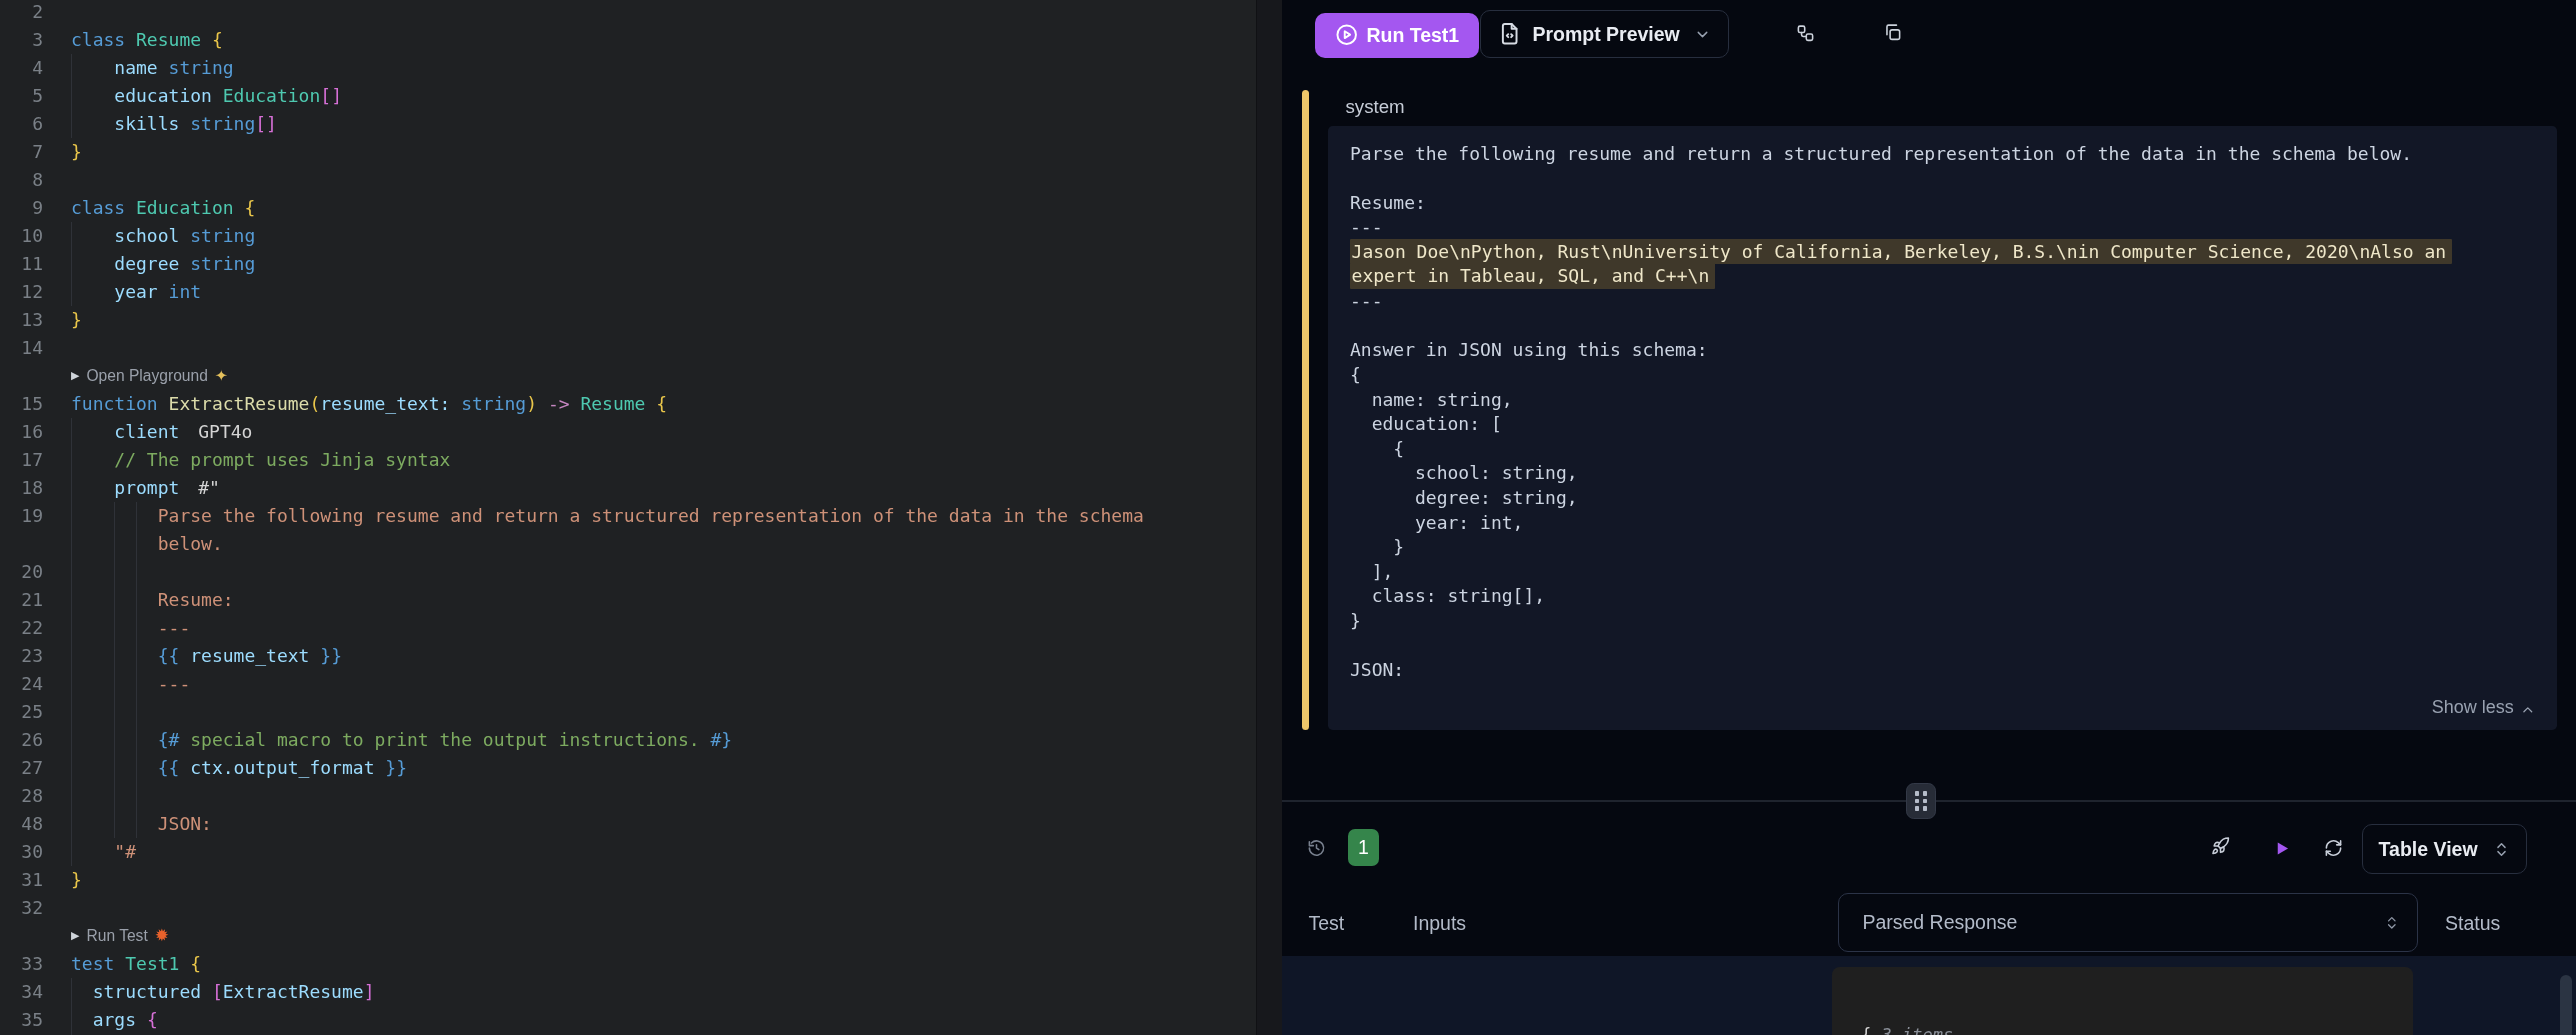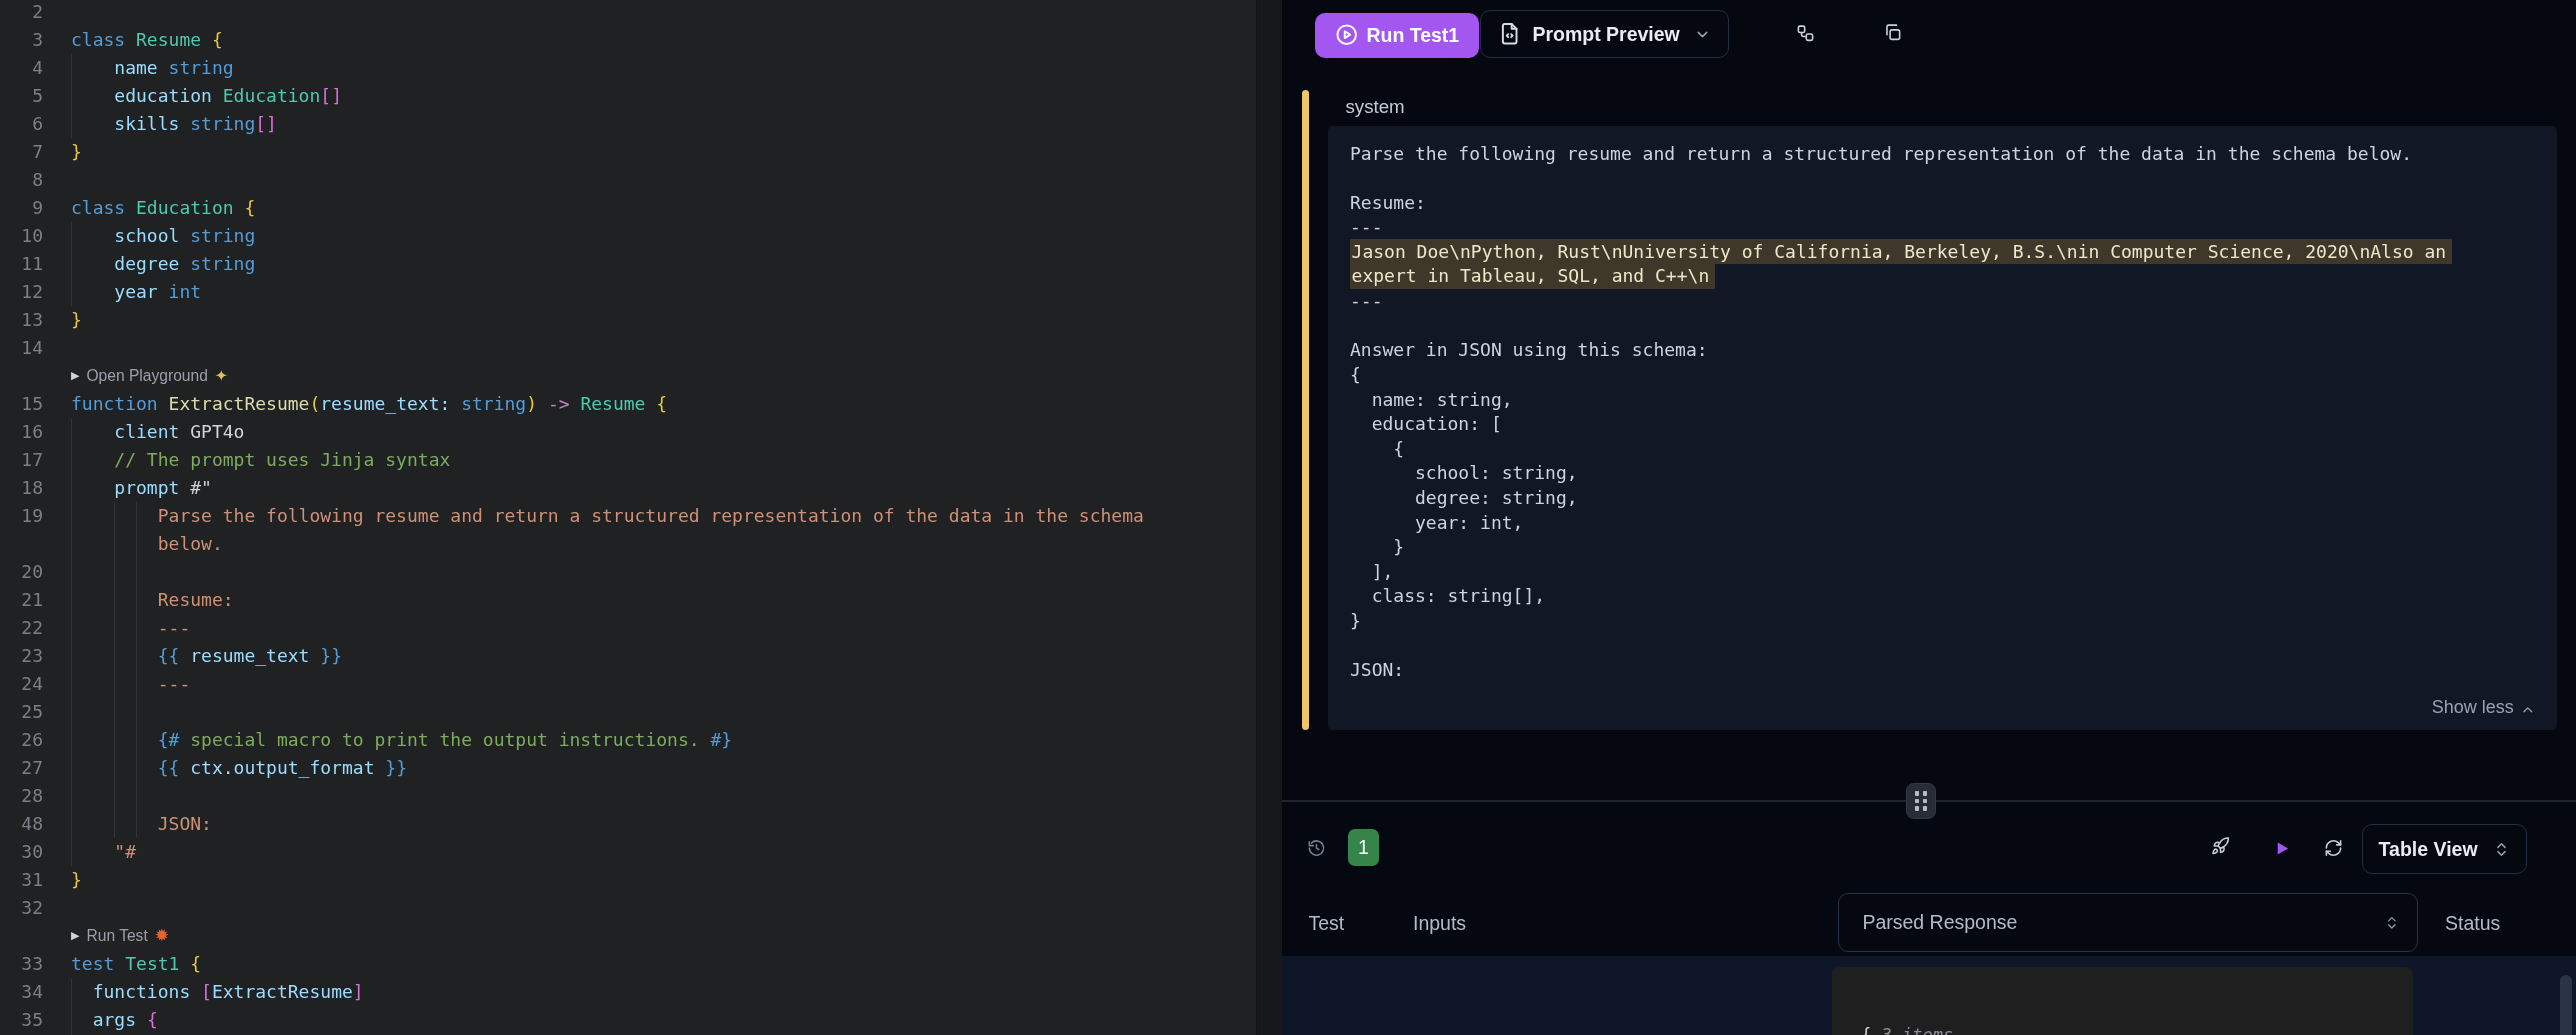--- a/index.html
+++ b/index.html
@@ -28,21 +28,21 @@
   .guides{position:absolute;left:71px;top:0;height:28px;
           background:repeating-linear-gradient(to right,#2f3238 0,#2f3238 0.8px,transparent 0.8px,transparent 21.6px);}
   .lens-row{height:28px;display:flex;align-items:center;padding-left:71px;gap:7px;
             font-family:"Liberation Sans",sans-serif;font-size:15.6px;color:var(--lens);cursor:pointer;}
   .lens-play{font-size:11px;color:#cfd4da;}
   .lens-sparkles{color:#e5c15c;font-size:15.6px;}
   .lens-boom{color:#e8622c;font-size:17px;}
   .tk-kw{color:var(--tok-kw);} .tk-prop{color:var(--tok-prop);} .tk-type{color:var(--tok-type);}
   .tk-fn{color:var(--tok-fn);} .tk-b1{color:var(--tok-b1);} .tk-b2{color:var(--tok-b2);}
   .tk-b3{color:var(--tok-b3);} .tk-str{color:var(--tok-str);} .tk-cmt{color:var(--tok-cmt);}
-  .tk-op{color:var(--tok-op);} .tk-plain{color:var(--tok-plain);}
+  .tk-op{color:var(--tok-op);} .tk-plain{color:var(--tok-plain);margin-left:8px;}
 
   
   .right{position:absolute;left:1282px;top:0;right:0;bottom:0;}
   svg{display:block;}
   .run-btn{position:absolute;left:33px;top:12.5px;height:45px;border:none;border-radius:10px;
            background:var(--purple);color:#fff;display:flex;align-items:center;gap:8px;
            padding:0 20px;font-size:19.5px;font-weight:600;font-family:inherit;cursor:pointer;}
   .dd{position:absolute;display:flex;align-items:center;border:1.6px solid #272e3e;border-radius:10px;
       color:var(--text-primary);font-size:19.5px;font-weight:600;background:transparent;cursor:pointer;}
   .preview-dd{left:198px;top:10px;height:48px;padding:0 17px;gap:11px;}
@@ -133,21 +133,21 @@
       <div class="code-row"><div class="guides" style="width: 66px;"></div><span class="ln">48</span><span class="cd"><span>        </span><span class="tk-str">JSON:</span></span></div>
       <div class="code-row"><div class="guides" style="width: 23px;"></div><span class="ln">30</span><span class="cd"><span>    </span><span class="tk-str">"#</span></span></div>
       <div class="code-row"><span class="ln">31</span><span class="cd"><span class="tk-b1">}</span></span></div>
       <div class="code-row"><span class="ln">32</span><span class="cd"></span></div>
       <div class="lens-row">
         <span class="lens-play">▶</span>
         <span>Run Test</span>
         <span class="lens-boom">✹</span>
       </div>
       <div class="code-row"><span class="ln">33</span><span class="cd"><span class="tk-kw">test</span><span> </span><span class="tk-type">Test1</span><span> </span><span class="tk-b1">{</span></span></div>
-      <div class="code-row"><div class="guides" style="width: 1.6px;"></div><span class="ln">34</span><span class="cd"><span>  </span><span class="tk-prop">functions</span><span> </span><span class="tk-b2">[</span><span class="tk-prop">ExtractResume</span><span class="tk-b2">]</span></span></div>
+      <div class="code-row"><div class="guides" style="width: 1.6px;"></div><span class="ln">34</span><span class="cd"><span>  </span><span class="tk-prop">structured</span><span> </span><span class="tk-b2">[</span><span class="tk-prop">ExtractResume</span><span class="tk-b2">]</span></span></div>
       <div class="code-row"><div class="guides" style="width: 1.6px;"></div><span class="ln">35</span><span class="cd"><span>  </span><span class="tk-prop">args</span><span> </span><span class="tk-b2">{</span></span></div>
       <div class="code-row"><div class="guides" style="width: 23px;"></div><span class="ln">36</span><span class="cd"><span>    </span><span class="tk-prop">resume_text</span><span> </span><span class="tk-plain">#"</span></span></div>
     </div>
   <div class="scrollstrip"></div>
 </div>
 
 <div class="right">
 
   <button class="run-btn">
     <span>

